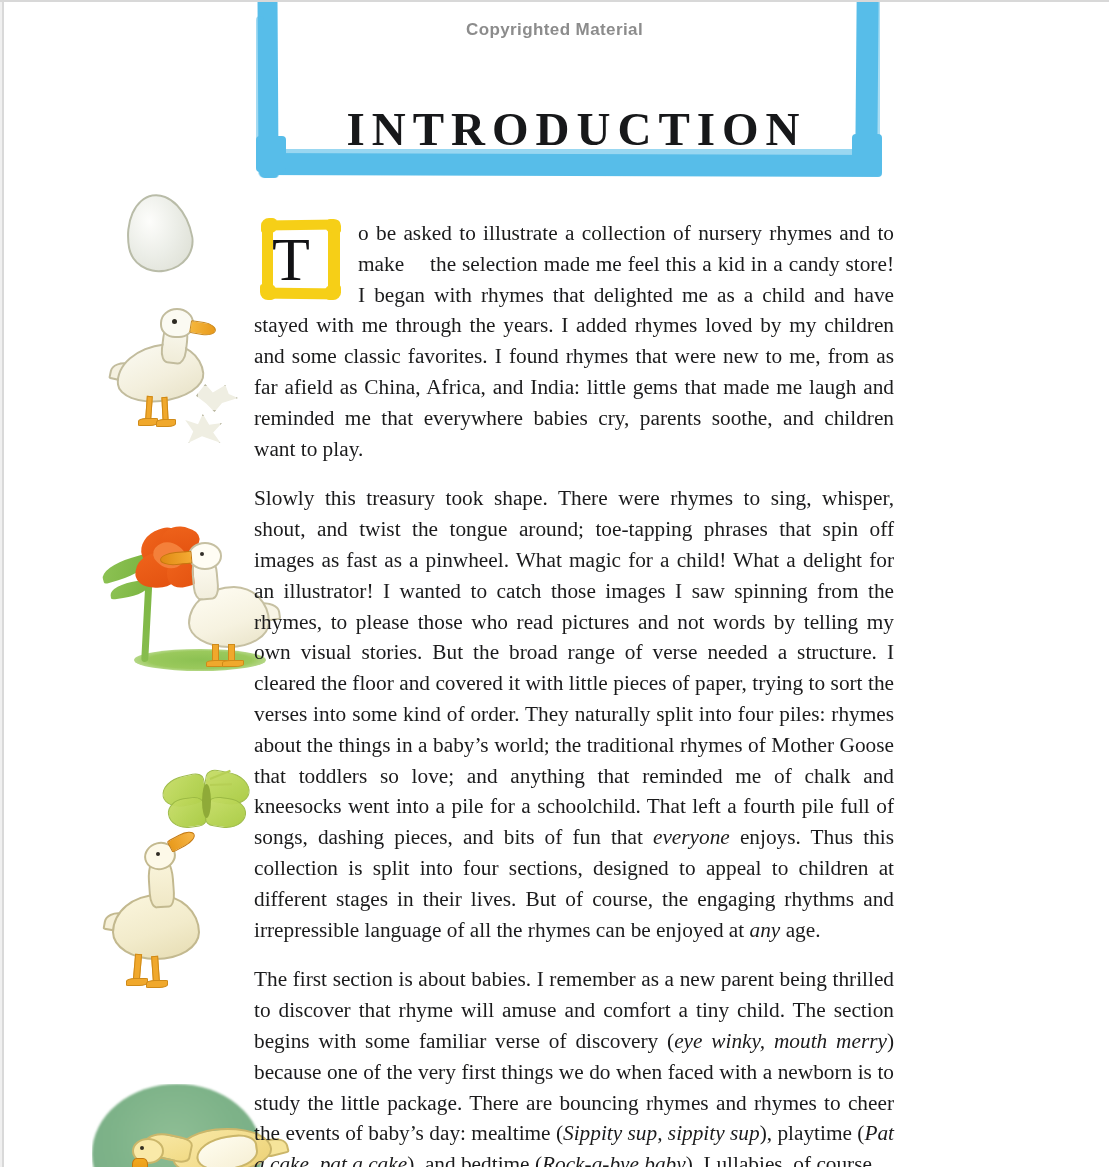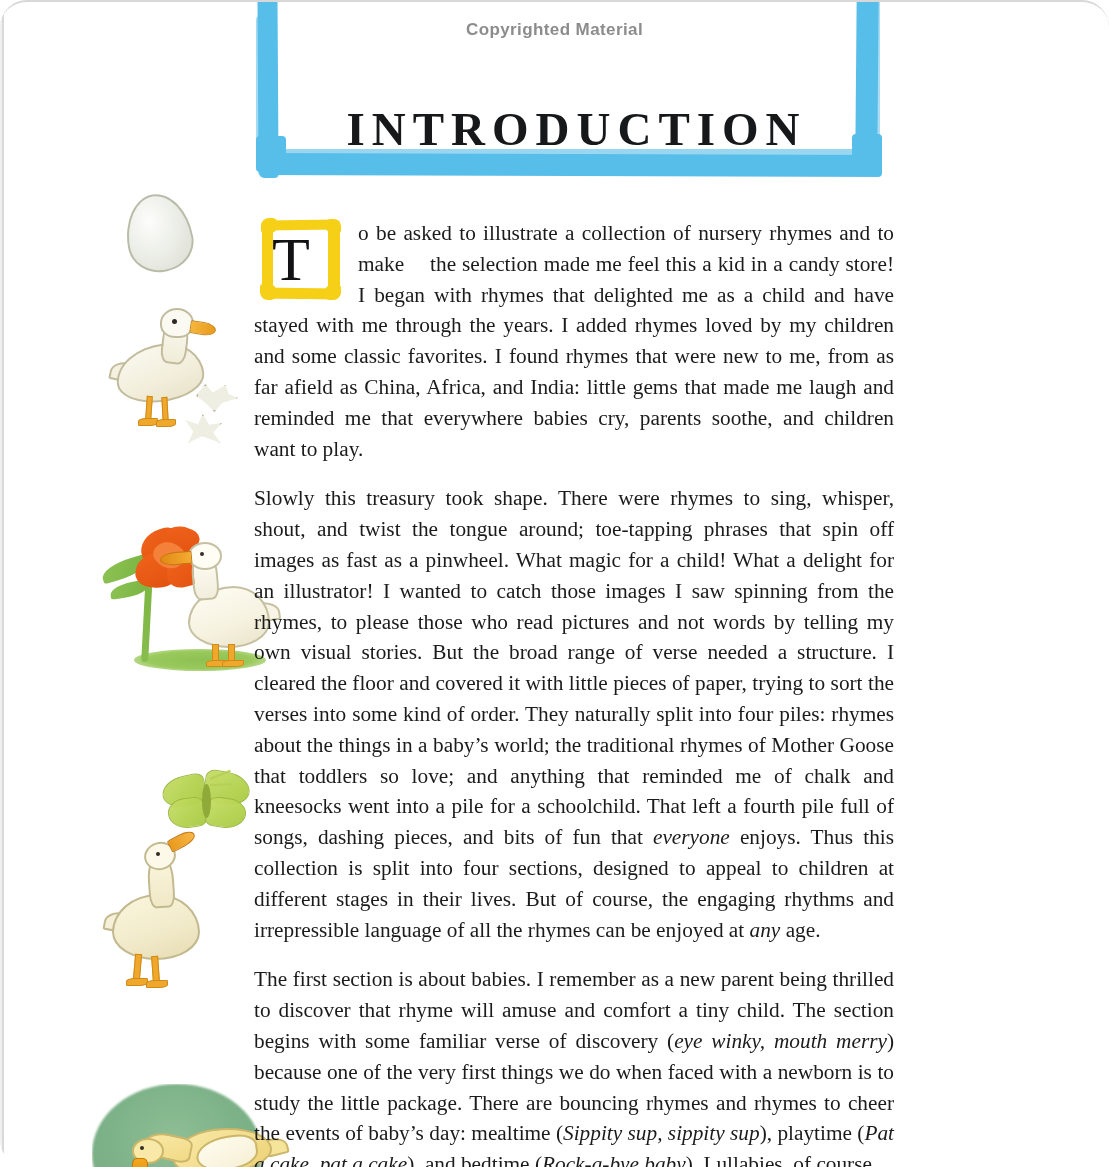--- a/index.html
+++ b/index.html
@@ -13,21 +13,20 @@
     position: relative;
     font-family: "Liberation Serif", "DejaVu Serif", serif;
   }
 
   
   #page {
     position: absolute; inset: 0;
     background: #ffffff;
     border-top: 2px solid #d8d8d8;
     overflow: hidden;
-    border-radius: 27px;
   }
   .scan-edge-left {
     position: absolute; left: 2px; top: 0; width: 2px; height: 100%;
     background: #d9d9d9;
   }
   .scan-edge-left2 {
     position: absolute; left: 0px; top: 0; width: 2px; height: 100%;
     background: #f0f0f0;
   }
 

